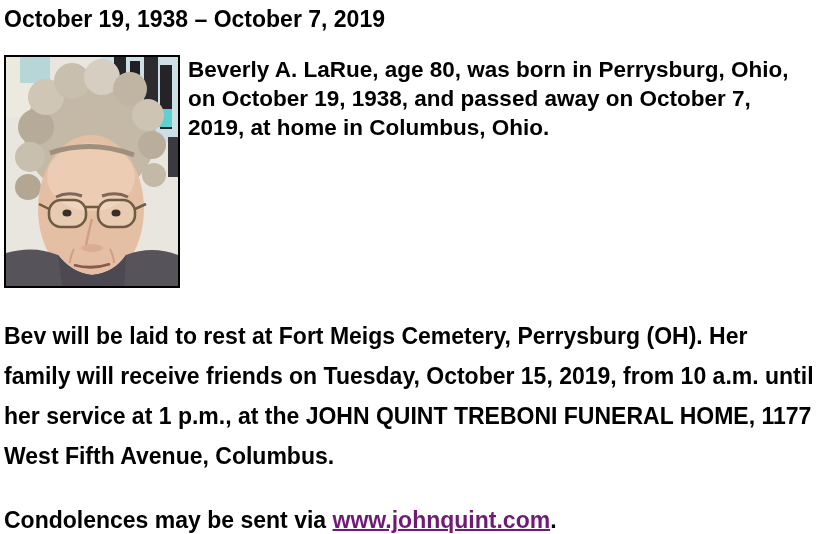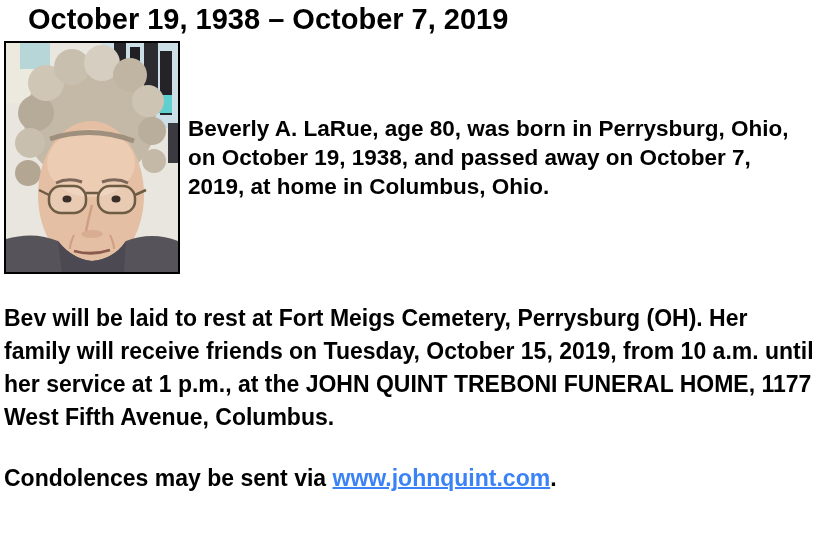--- a/index.html
+++ b/index.html
@@ -13,30 +13,29 @@
     font-weight: bold;
   }
 
   .page-title {
     font-size: 29px;
     line-height: 34px;
     margin: 0;
     letter-spacing: 0;
   }
   .life-dates {
-    font-size: 29px;
+    font-size: 23px;
     line-height: 28px;
     margin-top: 3px;
-    margin-left: 24px;
   }
 
   .content-row {
     display: flex;
-    align-items: center;
-    margin-top: 8px;
+    align-items: flex-start;
+    margin-top: 22px;
   }
   .portrait {
     flex: 0 0 auto;
     width: 172px;
     height: 229px;
     border: 2px solid #000000;
     background: #e8e5de;
   }
   .portrait svg { display: block; width: 100%; height: 100%; }
 
@@ -46,31 +45,31 @@
     font-size: 22.5px;
     line-height: 29px;
   }
   .bio p { margin: 0; }
   .bio p + p { margin-top: 27px; }
 
   .service-paragraph {
     margin: 28px 8px 0 0;
     width: 816px;
     font-size: 23px;
-    line-height: 33px;
+    line-height: 40px;
   }
   .condolences {
     margin: 30px 0 0 0;
     width: 816px;
     font-size: 23px;
     line-height: 28px;
   }
   .condolences span { white-space: pre-wrap; }
   .condolences a {
-    color: #3b82f6;
+    color: #701a75;
     text-decoration: underline;
     text-decoration-thickness: 2px;
     cursor: pointer;
   }
 </style>
 </head>
 <body>
 
 <header>
   <div class="life-dates">October 19, 1938 – October 7, 2019</div>

